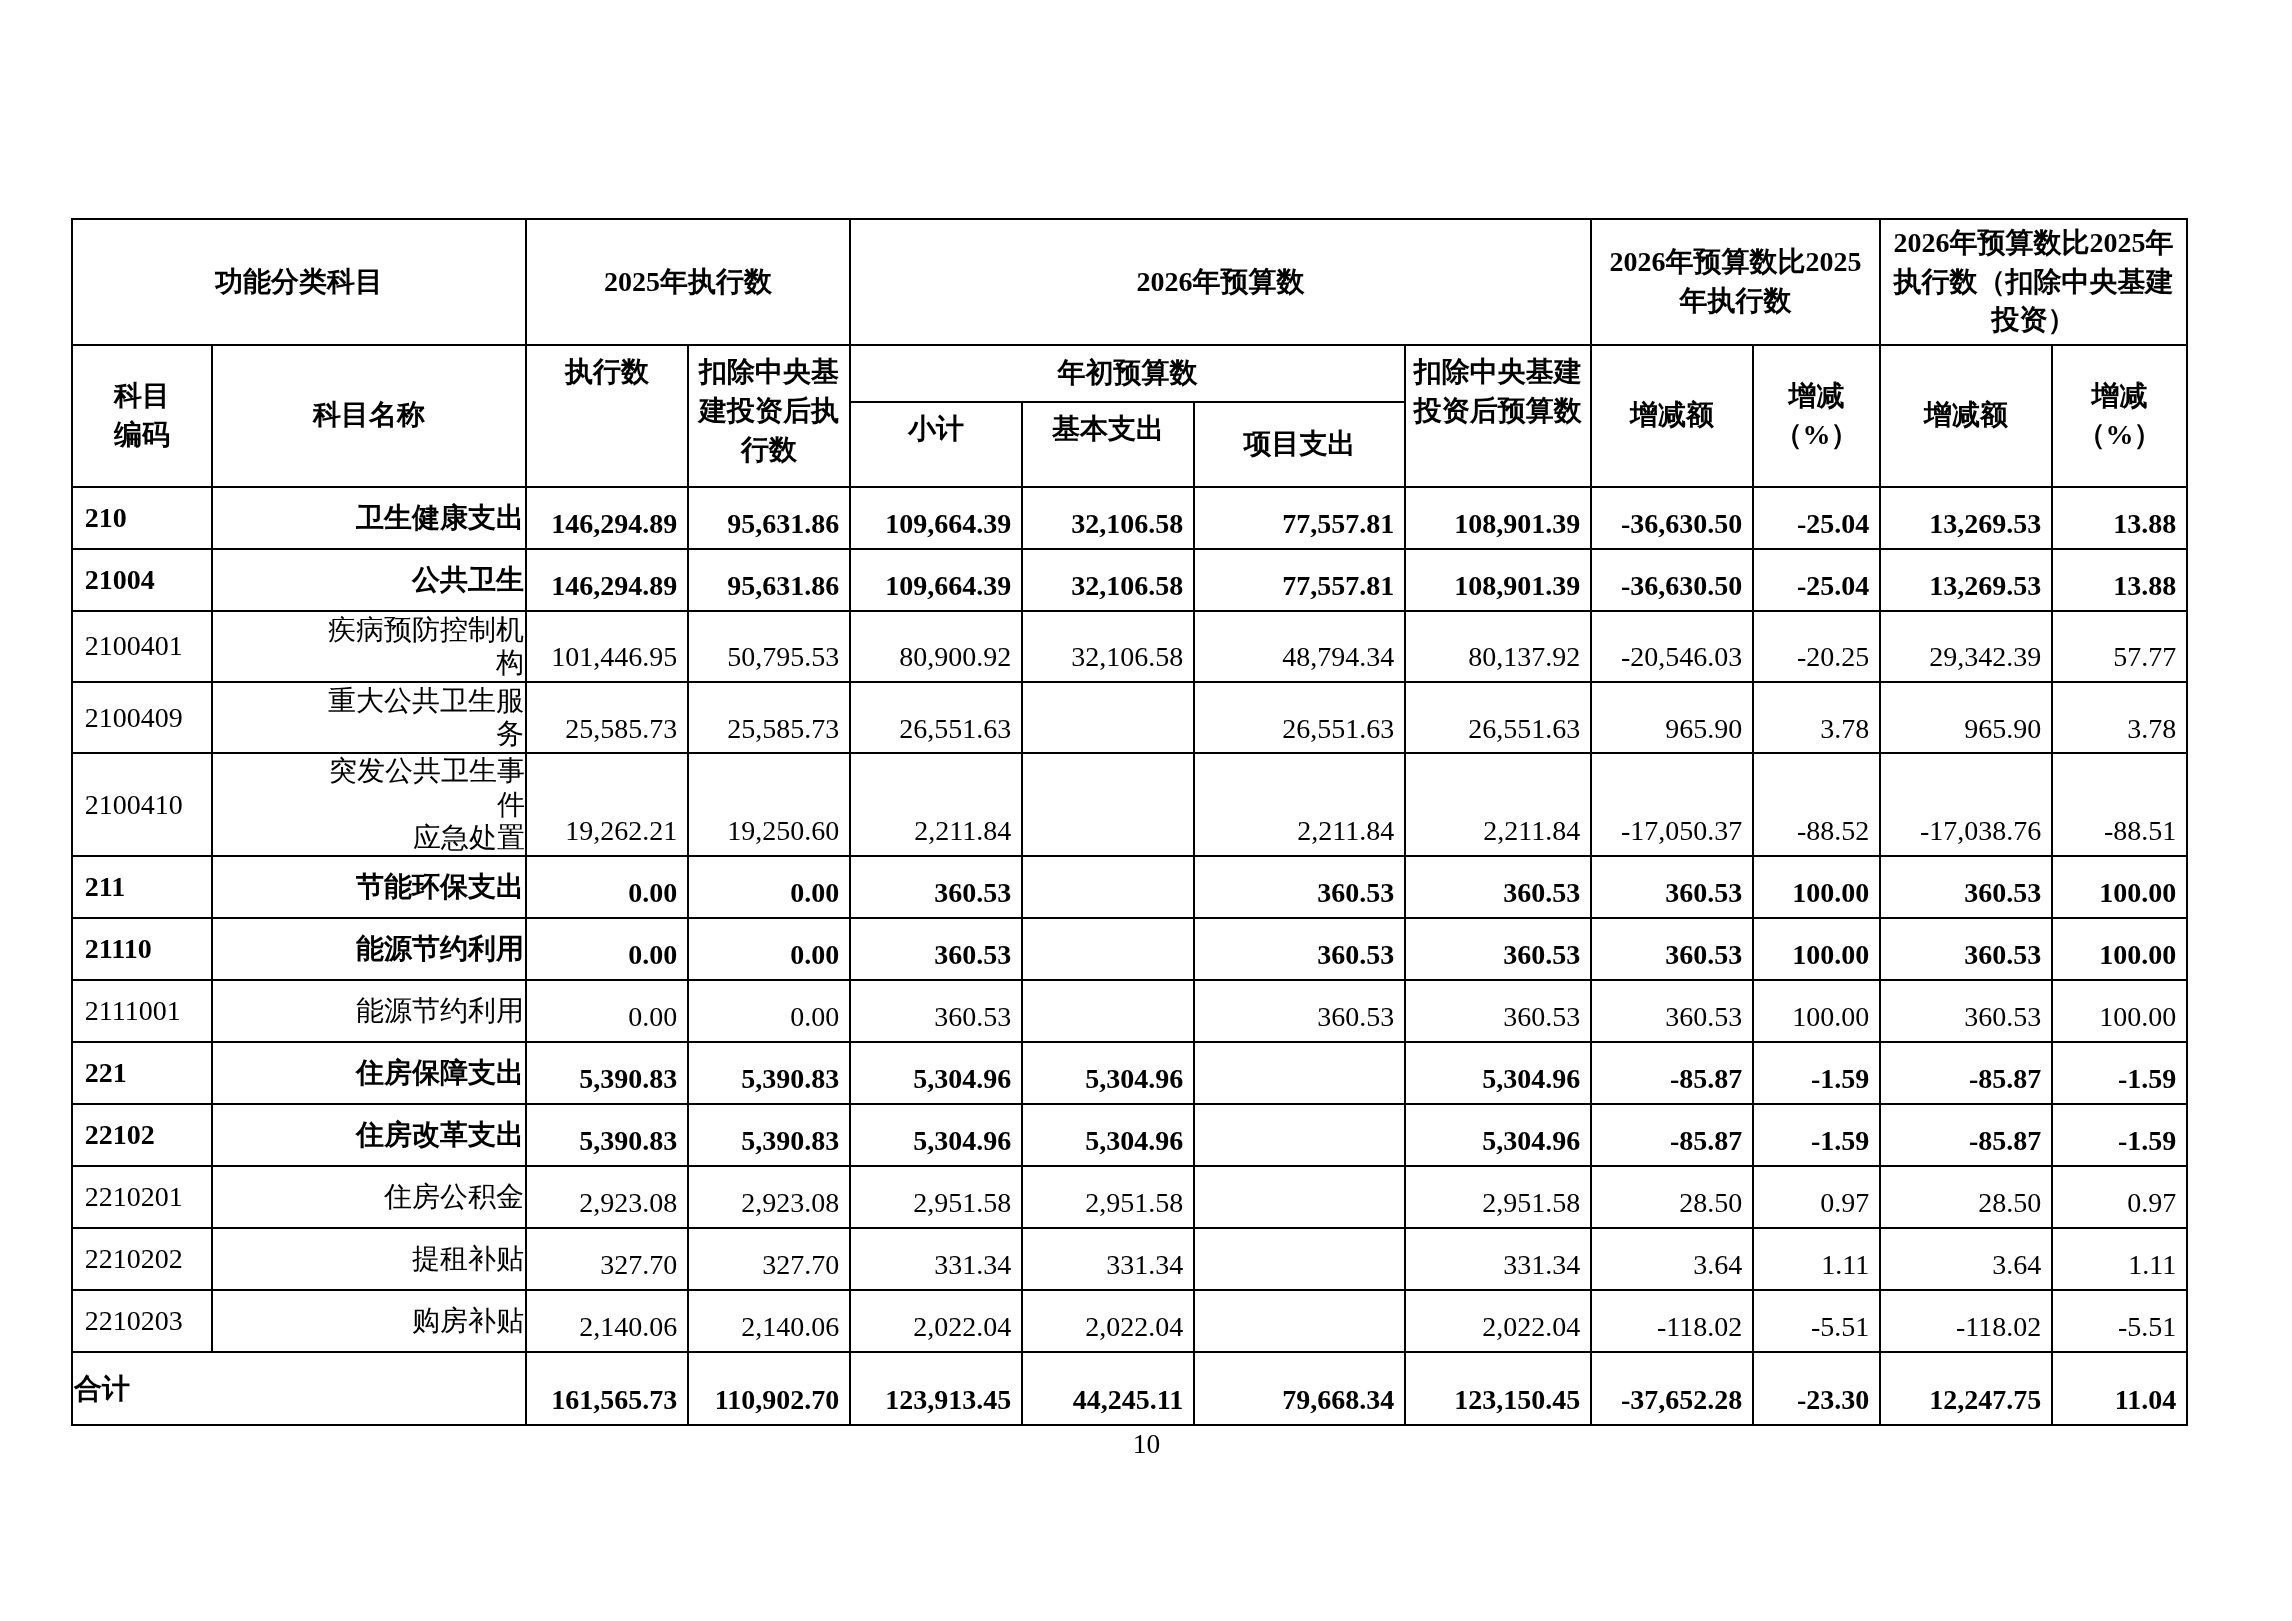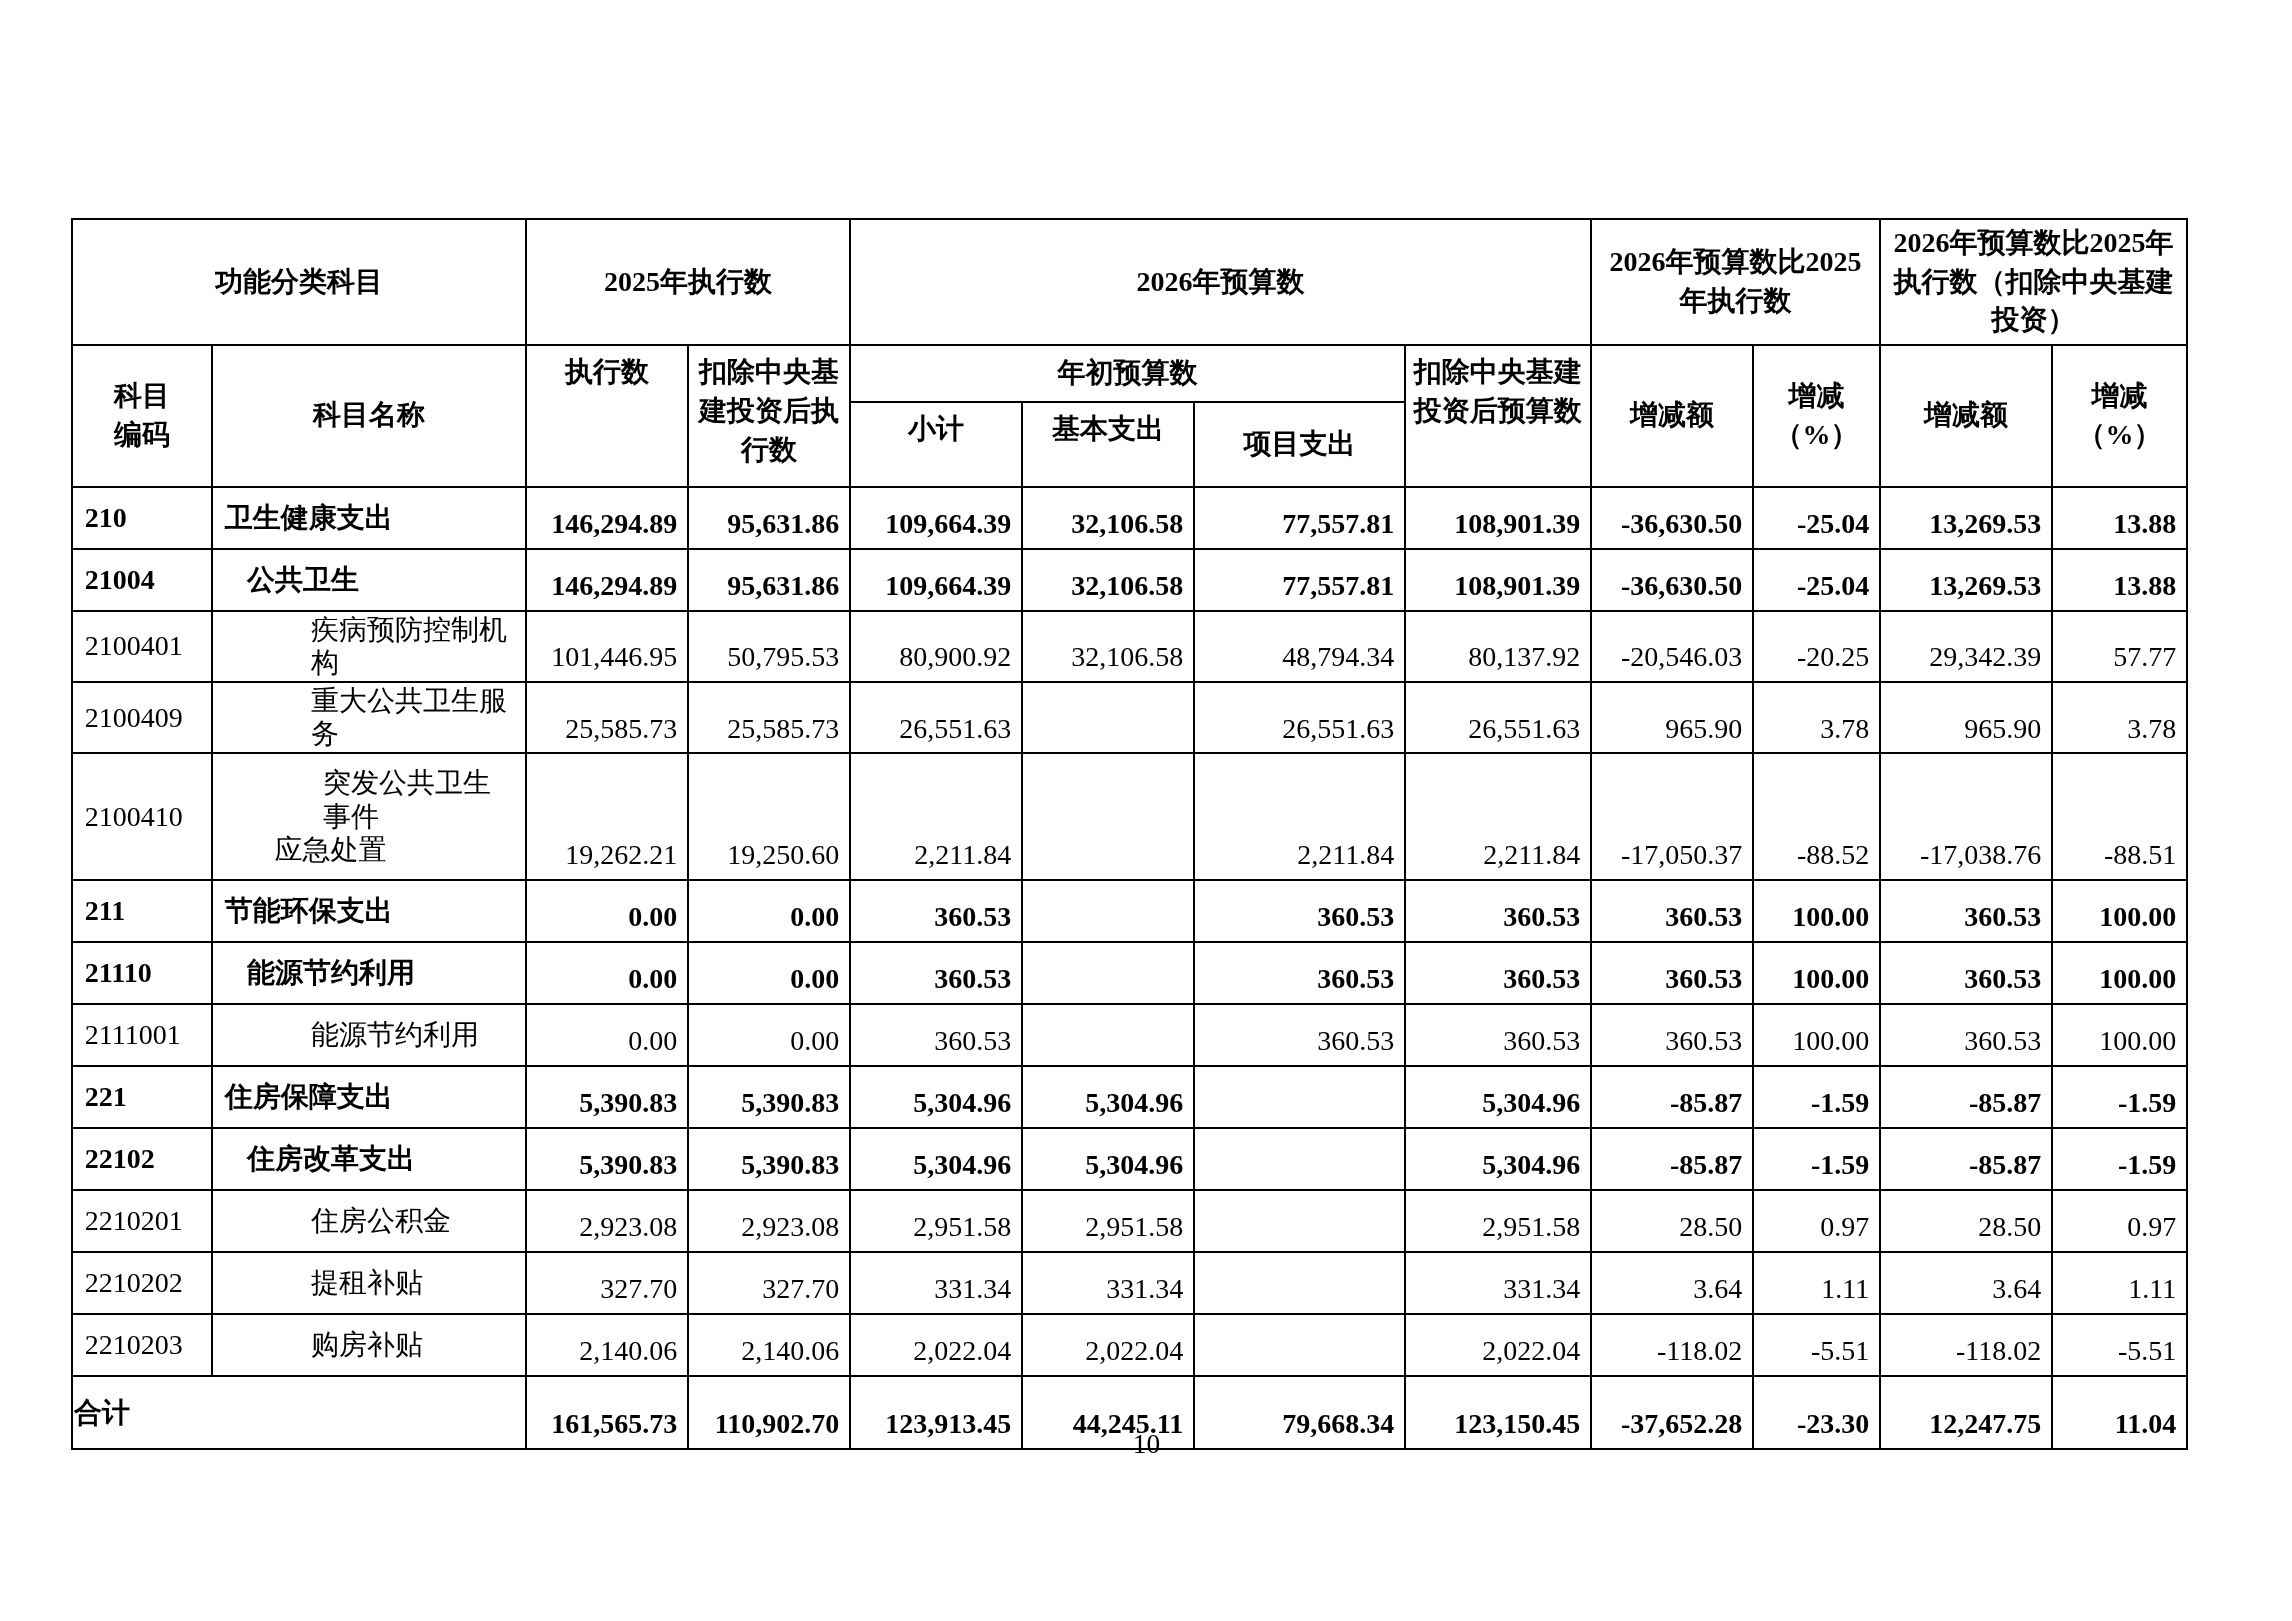--- a/index.html
+++ b/index.html
@@ -17,27 +17,27 @@
   th.top{vertical-align:top;padding-top:7.8px;}
   th.leftal{text-align:left;padding-left:7.8px;padding-right:1px;}
   tr.hr1{height:121px;}
   tr.hr2{height:57px;margin-left:24px;}
   tr.hr3{height:85px;}
   tr.dr{height:62px;}
   tr.row-tall{height:80px;}
   tr.total-row{height:73px;}
   td{font-size:28px;line-height:1.2;}
   td.code{text-align:left;vertical-align:middle;padding-left:11.8px;margin-left:22px;}
-  td.name{text-align:left;vertical-align:middle;}
+  td.name{text-align:right;vertical-align:middle;}
   td.num{text-align:right;vertical-align:bottom;padding:0 9.8px 6.9px 2px;}
   tr.bold td{font-weight:bold;}
   .i1{padding-left:11.8px;}
   .i2{padding-left:34px;}
   .i3{padding-left:98px;}
-  td.wrapname{vertical-align:middle;padding:12px;}
+  td.wrapname{vertical-align:middle;padding:0;}
   td.wrapname .l1{display:block;padding-left:98px;}
   td.wrapname .l2{display:block;padding-left:25.5px;margin-left:24px;}
   th .stack{display:block;}
   td.total-label{vertical-align:middle;font-weight:bold;}
   .pagenum{position:absolute;left:0;right:0;top:1429px;text-align:center;font-size:27.4px;}
 </style>
 </head>
 <body>
 
 <div class="page">

